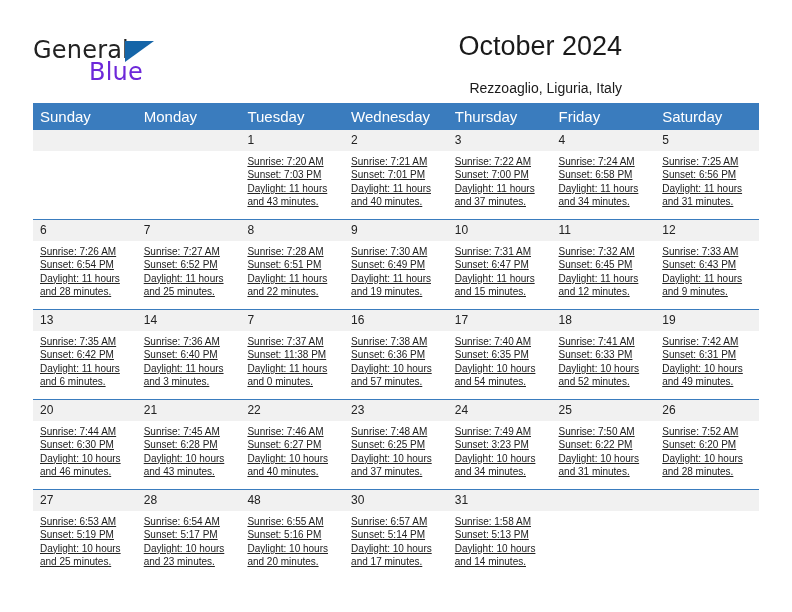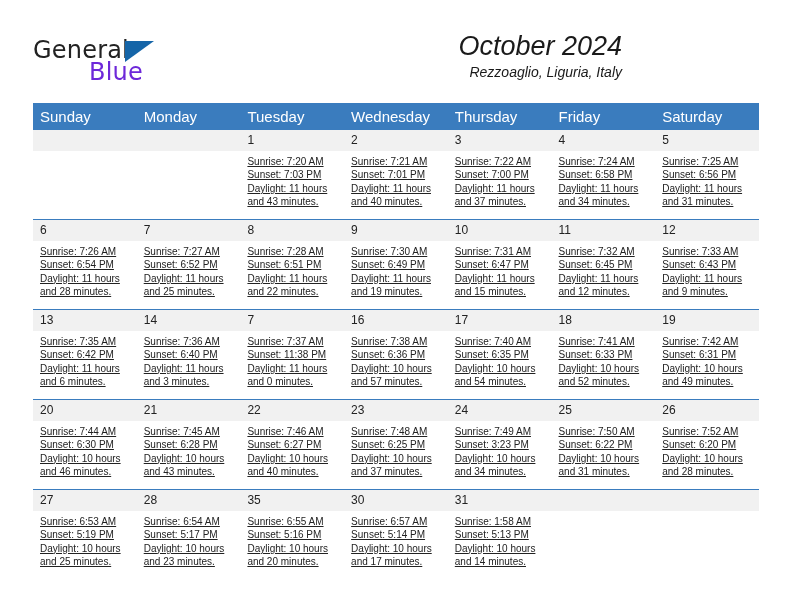--- a/index.html
+++ b/index.html
@@ -61,30 +61,29 @@
     height: 0;
     border-left: 29px solid #1565a8;
     border-bottom: 21px solid transparent;
   }
 
   .title-block {
     position: absolute;
     right: 36px;
     top: 30px;
     text-align: right;
-    font-style: italic;
   }
   .cal-title {
     font-size: 27px;
     color: #1a1a1a;
     line-height: 32px;
     white-space: nowrap;
   }
   .cal-subtitle {
-    margin-top: 2px;
+    margin-top: 18px;
     font-size: 14px;
     color: #1a1a1a;
     line-height: 17px;
     white-space: nowrap;
   }
 
   
   .calendar {
     position: absolute;
     left: 33px;
@@ -401,21 +400,21 @@
           </td>
           <td>
             <div class="daynum">28</div>
             <div class="details">
               <div>Sunrise: 6:54 AM</div>
               <div>Sunset: 5:17 PM</div>
               <div class="daylight">Daylight: 10 hours and 23 minutes.</div>
             </div>
           </td>
           <td>
-            <div class="daynum">35</div>
+            <div class="daynum">48</div>
             <div class="details">
               <div>Sunrise: 6:55 AM</div>
               <div>Sunset: 5:16 PM</div>
               <div class="daylight">Daylight: 10 hours and 20 minutes.</div>
             </div>
           </td>
           <td>
             <div class="daynum">30</div>
             <div class="details">
               <div>Sunrise: 6:57 AM</div>

